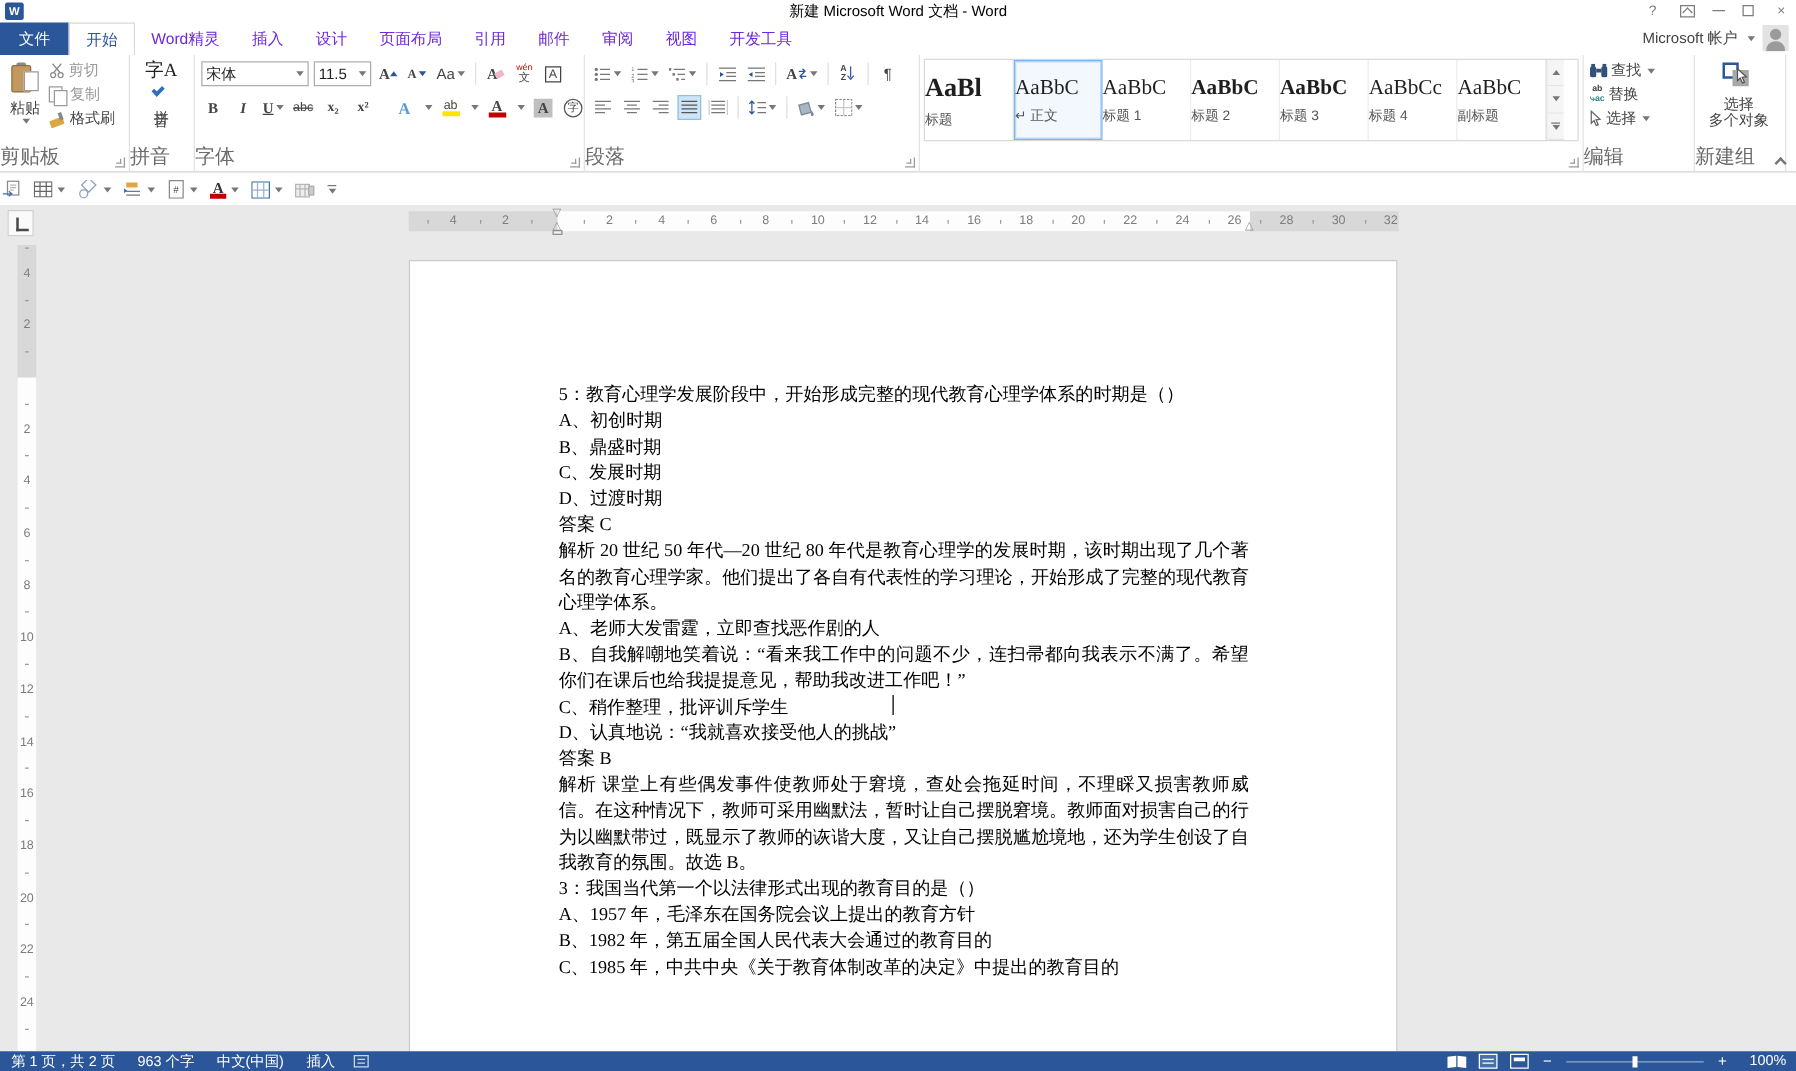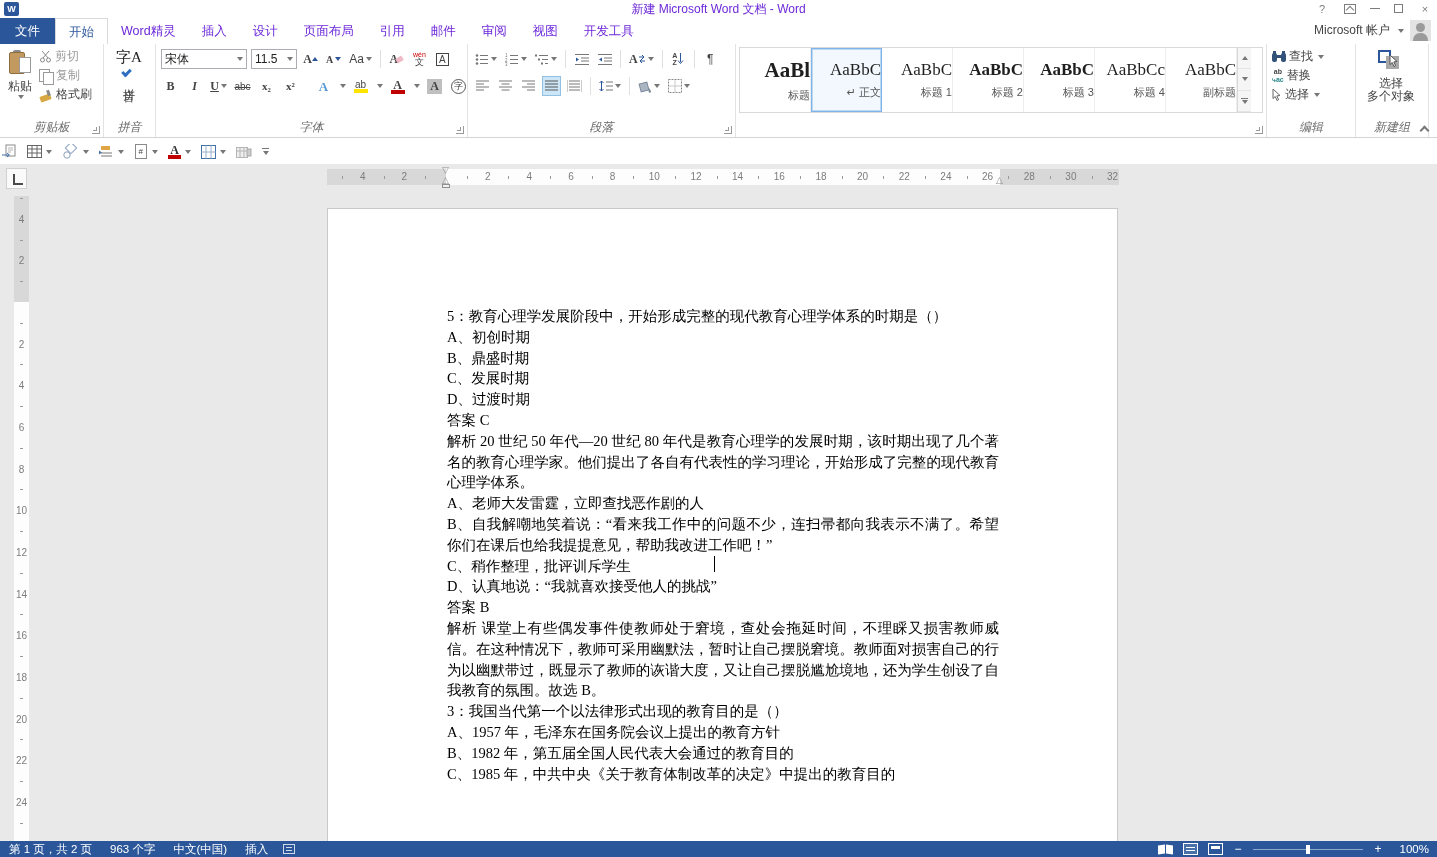--- a/index.html
+++ b/index.html
@@ -2,42 +2,42 @@
 <html><head>
 <meta charset="utf-8">
 <style>
   * { margin:0; padding:0; box-sizing:border-box; }
   html,body { width:1437px; height:857px; overflow:hidden; }
   body { font-family:"Liberation Sans","DejaVu Sans",sans-serif; background:#fff; position:relative; font-size:12px; color:#333; }
 
   
   .titlebar { position:absolute; top:0; left:0; right:0; height:18px; background:#fff; }
   .appicon { position:absolute; left:4px; top:2px; width:15px; height:14px; background:#2b579a; border-radius:2px; color:#fff; font-size:9px; font-weight:bold; text-align:center; line-height:14px; }
-  .title { position:absolute; left:0; right:0; top:1px; text-align:center; color:#6d28d9; font-size:12px; }
+  .title { position:absolute; left:0; right:0; top:1px; text-align:center; color:#000000; font-size:12px; }
   .winctl { position:absolute; right:4px; top:0; display:flex; gap:14px; align-items:center; height:17px; color:#7c7c7c; }
   .winctl .wbtn { width:16px; text-align:center; font-size:11px; cursor:default; }
   .ribdisp { width:12px; height:10px; border:1px solid #7c7c7c; position:relative; }
   .ribdisp:before { content:""; position:absolute; left:2px; top:2px; width:5px; height:5px; border-left:1px solid #7c7c7c; border-top:1px solid #7c7c7c; transform:rotate(45deg); }
   .minbtn { width:10px; height:1px; background:#7c7c7c; }
   .maxbtn { width:9px; height:9px; border:1px solid #7c7c7c; }
 
   
   .tabrow { position:absolute; top:18px; left:0; right:0; height:26px; background:#fff; display:flex; align-items:flex-end; }
   .tab-file { background:#2b579a; color:#fff; padding:0 15px; height:26px; line-height:26px; font-size:12.5px; }
   .tab { padding:0 13px; height:26px; line-height:26px; color:#6d28d9; font-size:12.5px; }
   .tab.active { background:#fff; color:#2b579a; border:1px solid #d9d9d9; border-bottom:none; }
   .account { position:absolute; right:6px; top:2px; display:flex; align-items:center; gap:6px; color:#444; font-size:12px; }
   .avatar { width:21px; height:21px; background:#e3e3e3; position:relative; overflow:hidden; }
   .avatar:before { content:""; position:absolute; left:6px; top:3px; width:9px; height:9px; border-radius:50%; background:#9b9b9b; }
   .avatar:after { content:""; position:absolute; left:3px; top:13px; width:15px; height:8px; border-radius:7px 7px 0 0; background:#9b9b9b; }
 
   
   .ribbon { position:absolute; top:44px; left:0; right:0; height:94px; background:#fff; border-bottom:1px solid #d4d4d4; display:flex; }
   .rgroup { position:relative; border-right:1px solid #e3e3e3; padding:3px 3px 17px 3px; flex:none; }
-  .glabel { position:absolute; bottom:1px; left:0; right:0; text-align:center; font-size:12px; color:#6b6b6b;font-style:italic; }
+  .glabel { position:absolute; bottom:1px; left:0; right:0; text-align:left; font-size:16px; color:#6b6b6b; }
   .glaunch { position:absolute; bottom:3px; right:3px; width:8px; height:8px; border-right:1px solid #9a9a9a; border-bottom:1px solid #9a9a9a; }
   .glaunch:before { content:""; position:absolute; right:2px; bottom:2px; width:3px; height:3px; border-right:1px solid #9a9a9a; border-bottom:1px solid #9a9a9a; }
   .bigbtn { display:inline-flex; flex-direction:column; align-items:center; justify-content:flex-start; height:72px; padding:3px 5px; font-size:12px; color:#444; }
   .smallrow { display:flex; align-items:center; height:19px; font-size:12px; color:#444; gap:3px; padding:0 2px; }
   .dd { display:inline-block; width:0; height:0; border-left:3px solid transparent; border-right:3px solid transparent; border-top:4px solid #777; margin-left:2px; vertical-align:middle; }
   .tbtn { display:inline-flex; align-items:center; justify-content:center; min-width:19px; height:20px; padding:0 2px; color:#444; }
   .tbtn.on { background:#cde6f7; border:1px solid #92c0e0; }
   .combo { background:#fff; border:1px solid #abadb3; height:20px; display:flex; align-items:center; padding:0 3px; font-size:12px; color:#222; }
   .combo .dd { margin-left:auto; }
   .vsep { width:1px; height:18px; background:#e0e0e0; margin:0 2px; }
@@ -58,21 +58,21 @@
   .pincheck { width:16px; height:12px; position:relative; margin:1px 0 2px; }
   .pincheck:before { content:""; position:absolute; left:1px; top:4px; width:6px; height:3px; border-left:3px solid #2f6fc1; border-bottom:3px solid #2f6fc1; transform:rotate(-45deg); }
   .fxA { font-family:"Liberation Serif","DejaVu Serif",serif; font-weight:bold; }
   .bar { display:block; height:4px; width:14px; margin-top:-1px; }
   .stack { display:inline-flex; flex-direction:column; align-items:center; line-height:1; }
 
   svg.ic { display:block; }
 
   
   .stylebox { display:flex; border:1px solid #d9d9d9; height:66px; background:#fff; }
-  .style-item { width:71px; height:64px; border-right:1px solid #ededed; display:flex; flex-direction:column; align-items:flex-end; justify-content:center; gap:5px; }
+  .style-item { width:71px; height:64px; border-right:1px solid #ededed; display:flex; flex-direction:column; align-items:flex-start; justify-content:center; gap:5px; }
   .style-item .sample { font-family:"Liberation Serif","DejaVu Serif",serif; font-size:17px; color:#1f1f1f; }
   .style-item.big .sample { font-size:21px; font-weight:bold; }
   .style-item.b .sample { font-weight:bold; }
   .style-item .sname { font-size:11px; color:#555; }
   .style-item.sel { border:1px solid #7eb4ea; background:#f2f8fd; box-shadow:inset 0 0 0 1px #bcd9f3; }
   .scrollcol { width:14px; display:flex; flex-direction:column; border-left:1px solid #d9d9d9; }
   .scrollcol div { flex:1; display:flex; align-items:center; justify-content:center; border-bottom:1px solid #e5e5e5; background:#f5f5f5; }
   .upar { width:0; height:0; border-left:3px solid transparent; border-right:3px solid transparent; border-bottom:4px solid #777; }
   .collapse { position:absolute; right:8px; bottom:4px; width:9px; height:9px; }
   .collapse:before { content:""; position:absolute; left:1px; top:3px; width:5px; height:5px; border-left:2px solid #777; border-top:2px solid #777; transform:rotate(45deg); }

